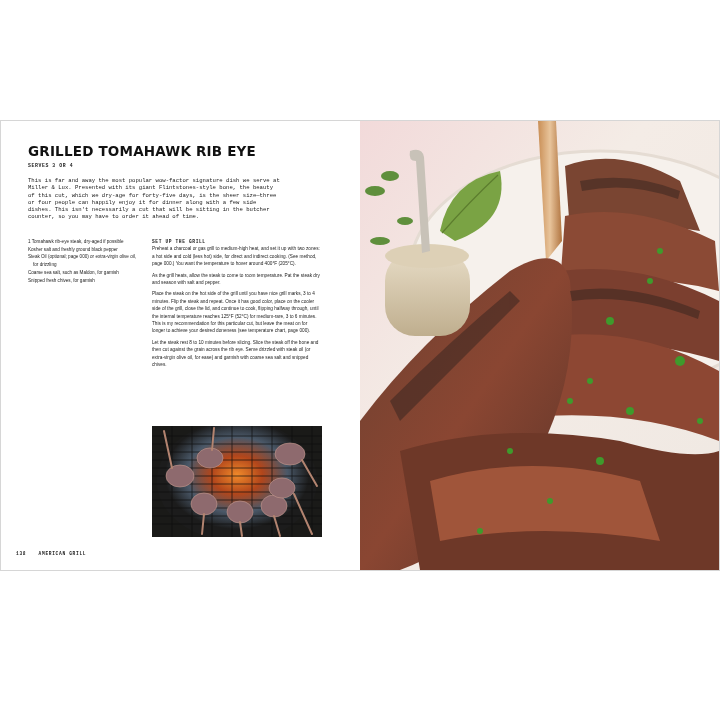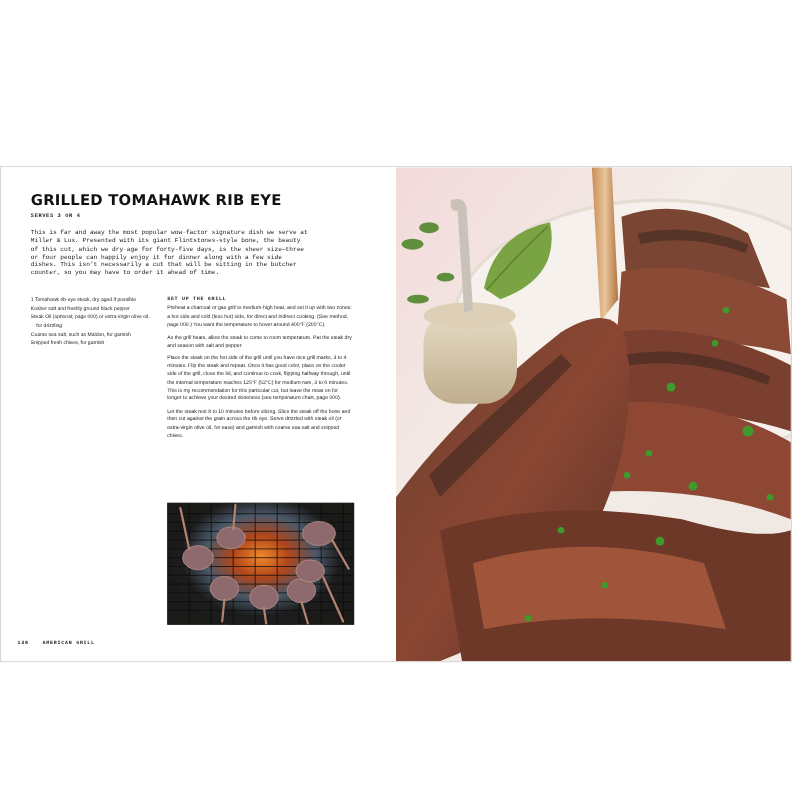--- a/index.html
+++ b/index.html
@@ -1,17 +1,17 @@
 <!DOCTYPE html>
 <html><head>
 <meta charset="utf-8">
 <style>
   html, body { margin: 0; padding: 0; }
   body { width: 720px; height: 720px; background: #ffffff; position: relative; overflow: hidden; font-family: "Liberation Sans", sans-serif; }
-  .spread { position: absolute; left: 0; top: 151px; width: 719px; height: 449px; border-top: 1px solid #d6d6d6; border-bottom: 1px solid #d6d6d6; border-right: 1px solid #d6d6d6; background: #fff; }
+  .spread { position: absolute; left: 0; top: 120px; width: 719px; height: 449px; border-top: 1px solid #d6d6d6; border-bottom: 1px solid #d6d6d6; border-right: 1px solid #d6d6d6; background: #fff; }
   .left-page { position: absolute; left: 0; top: 0; width: 360px; height: 449px; background: #fff; border-left: 1px solid #d6d6d6; box-sizing: border-box; }
   .right-page { position: absolute; left: 360px; top: 0; width: 359px; height: 449px; overflow: hidden; }
   .title { position: absolute; left: 27px; top: 22px; font-family: "DejaVu Sans", sans-serif; font-weight: 900; font-size: 13.5px; letter-spacing: 0.2px; color: #111; white-space: nowrap; }
   .serves { position: absolute; left: 27px; top: 42px; font-family: "Liberation Mono", monospace; font-weight: bold; font-size: 4.8px; letter-spacing: 0.6px; color: #222; }
   .headnote { position: absolute; left: 27px; top: 56px; width: 252px; font-family: "Liberation Mono", monospace; font-size: 5.6px; line-height: 7.3px; color: #222; }
   .ingredients { position: absolute; left: 27px; top: 117px; width: 112px; font-family: "Liberation Sans", sans-serif; font-size: 4.6px; line-height: 7.7px; color: #222; }
   .ingredients div { text-indent: -5px; padding-left: 5px; }
   .method { position: absolute; left: 151px; top: 117px; width: 168px; font-family: "Liberation Sans", sans-serif; font-size: 4.7px; line-height: 7.4px; color: #222; }
   .method .step-head { font-family: "Liberation Mono", monospace; font-weight: bold; font-size: 4.6px; letter-spacing: 0.6px; }
   .method p { margin: 0 0 4px 0; }

